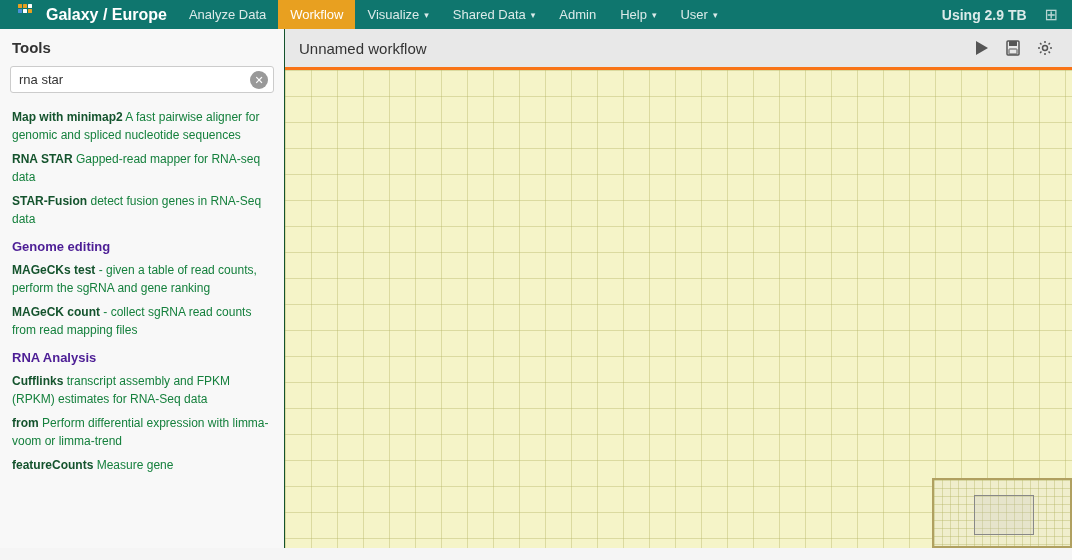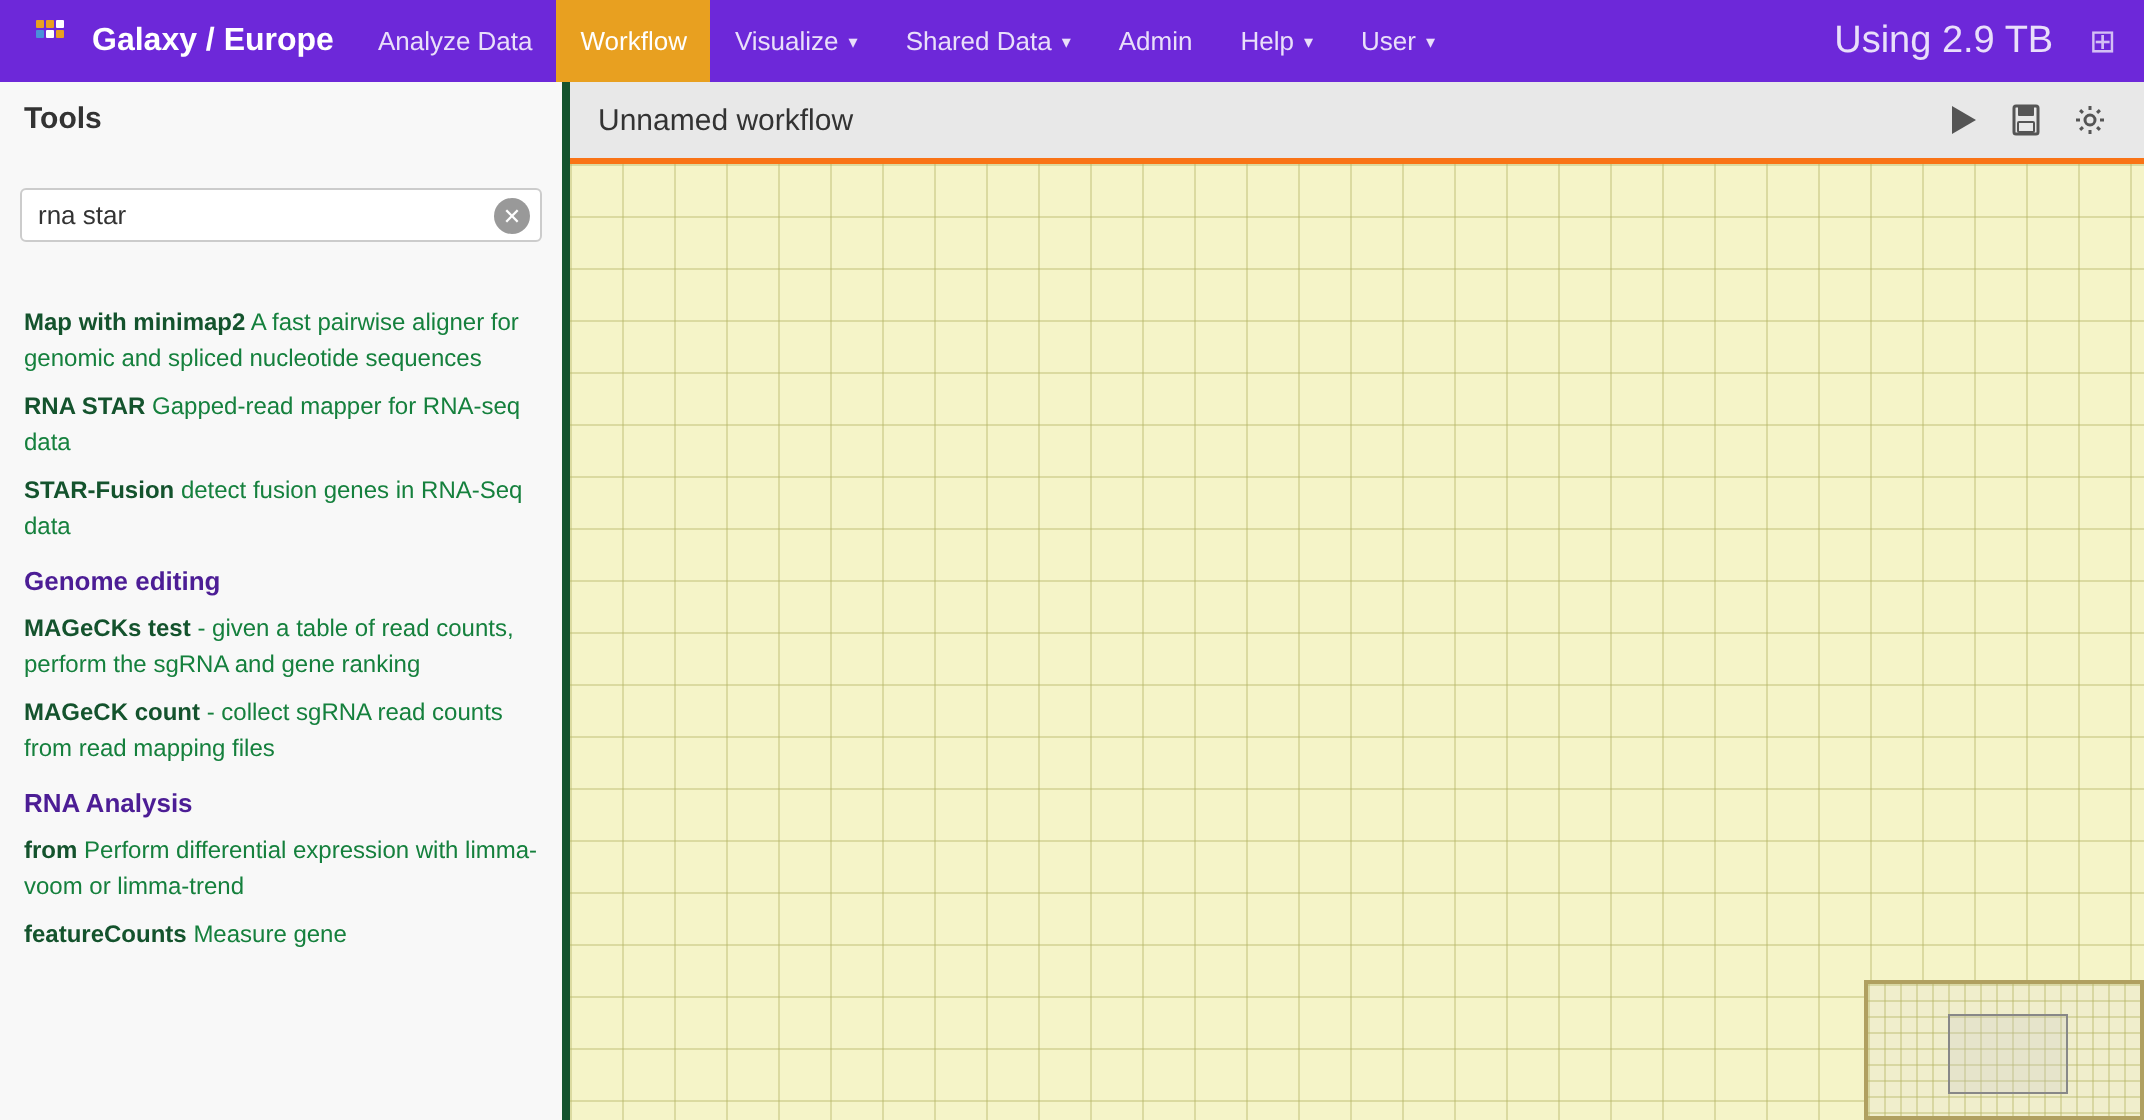--- a/index.html
+++ b/index.html
@@ -1,22 +1,22 @@
 <!DOCTYPE html>
 <html><head>
   <meta charset="utf-8">
   <style>
     * { margin: 0; padding: 0; box-sizing: border-box; }
     body { font-family: -apple-system, BlinkMacSystemFont, 'Segoe UI', sans-serif; font-size: 13px; background: #f5f5f5; overflow: hidden; }
 
     
     .navbar {
-      background: #6d28d9;
+      background: #0f766e;
       color: white;
-      height: 41px;
+      height: 29px;
       display: flex;
       align-items: center;
       padding: 0 8px;
       gap: 0;
       position: relative;
       z-index: 100;
     }
     .navbar-brand {
       display: flex;
       align-items: center;
@@ -61,46 +61,46 @@
       margin-left: 2px;
     }
     .navbar-right {
       margin-left: auto;
       display: flex;
       align-items: center;
       gap: 4px;
     }
     .navbar-right .using-text {
       color: rgba(255,255,255,0.85);
-      font-size: 19px;
+      font-size: 14px;
       padding: 0 8px;
+      font-weight: bold;
     }
     .grid-icon {
       color: rgba(255,255,255,0.7);
       cursor: pointer;
       padding: 0 6px;
       font-size: 16px;
     }
 
     
     .main-layout {
       display: flex;
       height: calc(560px - 41px);
     }
 
     
     .sidebar {
       width: 285px;
       min-width: 285px;
       background: #f8f8f8;
-      border-right: 4px solid #14532d;
+      border-right: 1px solid #14532d;
       display: flex;
       flex-direction: column;
       overflow: hidden;
-      gap: 16px;
     }
     .sidebar-header {
       padding: 10px 12px 6px;
       font-size: 15px;
       font-weight: bold;
       color: #333;
     }
     .search-box {
       padding: 4px 10px 8px;
       position: relative;
@@ -311,20 +311,24 @@
         <span class="tool-desc"> - given a table of read counts, perform the sgRNA and gene ranking</span>
       </div>
 
       <div class="tool-item">
         <a href="#">MAGeCK count</a>
         <span class="tool-desc"> - collect sgRNA read counts from read mapping files</span>
       </div>
 
       <div class="tool-section-header">RNA Analysis</div>
 
+      <div class="tool-item">
+        <a href="#">Cufflinks</a>
+        <span class="tool-desc"> transcript assembly and FPKM (RPKM) estimates for RNA-Seq data</span>
+      </div>
 
       <div class="tool-item">
         <a href="#">from</a>
         <span class="tool-desc"> Perform differential expression with limma-voom or limma-trend</span>
       </div>
 
       <div class="tool-item">
         <a href="#">featureCounts</a>
         <span class="tool-desc"> Measure gene</span>
       </div>

